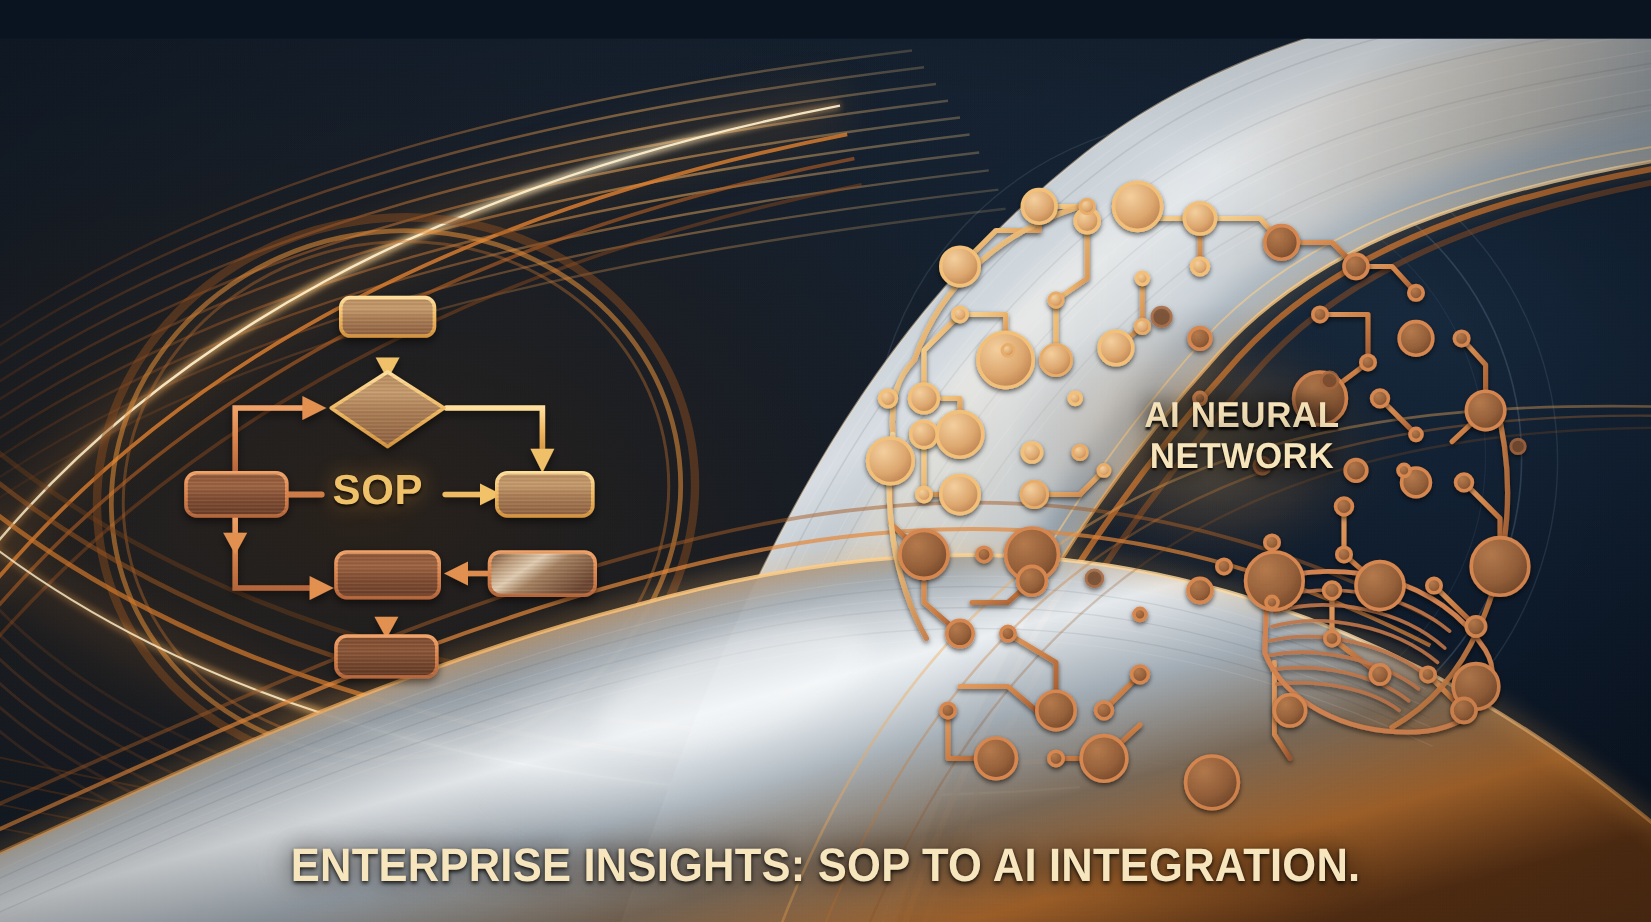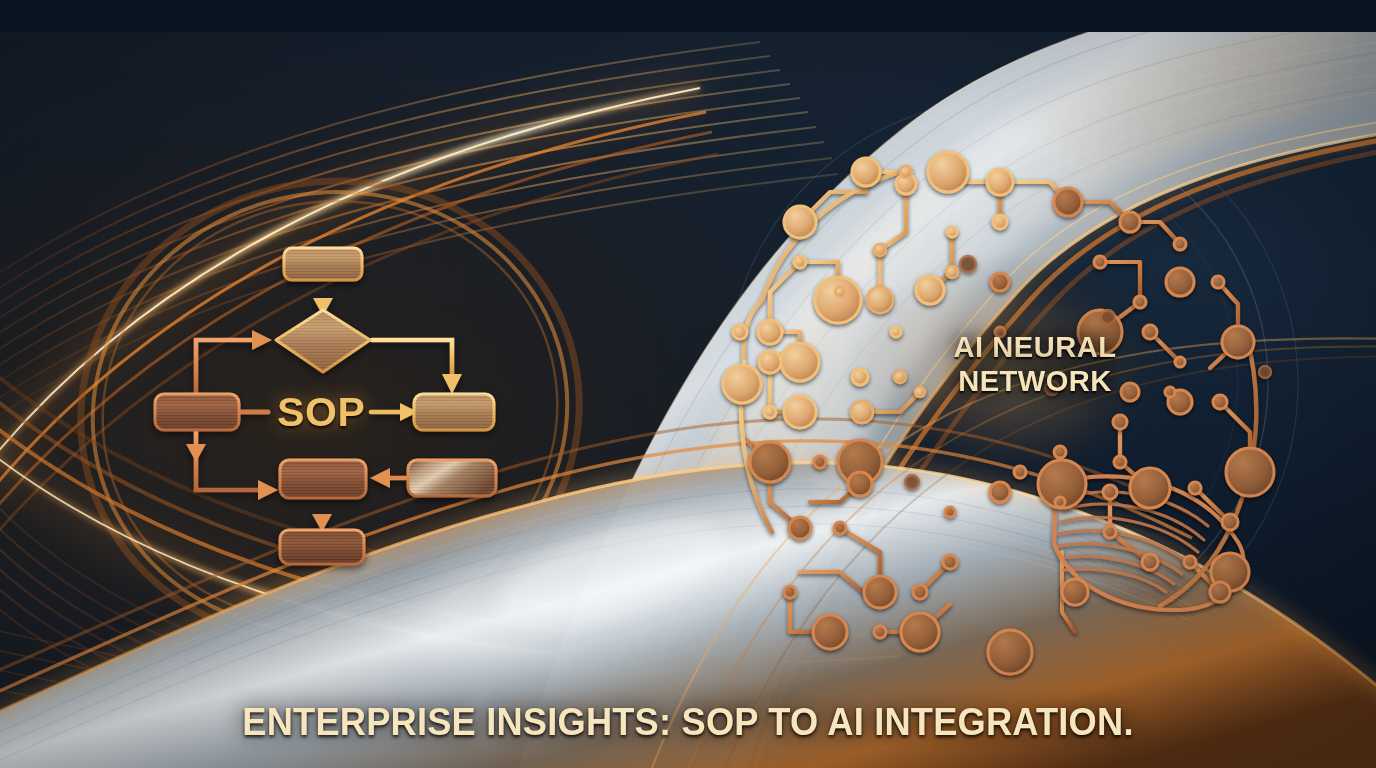--- a/index.html
+++ b/index.html
@@ -42,21 +42,21 @@
     font-size:30px;font-weight:700;
     letter-spacing:.5px;line-height:1.13;
     color:#f6e4bb;
     text-shadow:0 0 16px rgba(0,0,0,.95),0 0 34px rgba(0,0,0,.85),
                 0 2px 2px rgba(0,0,0,.9),0 0 52px rgba(255,180,80,.22);
     transform:scaleX(.97);
   }
   #brain-label .l{display:block;white-space:nowrap;}
   #sop-word{
     left:277px;top:357px;
-    font-size:41px;font-weight:700;letter-spacing:.6px;
+    font-size:35px;font-weight:700;letter-spacing:.6px;
     color:#efc169;
     text-shadow:0 2px 3px rgba(0,0,0,.85),0 0 18px rgba(255,170,60,.45);
   }
   #main-title{
     left:0;top:668px;width:1376px;
     text-align:center;
     font-size:39px;font-weight:700;
     letter-spacing:.2px;
     color:#f7e6bd;
     transform:scaleX(.93);

